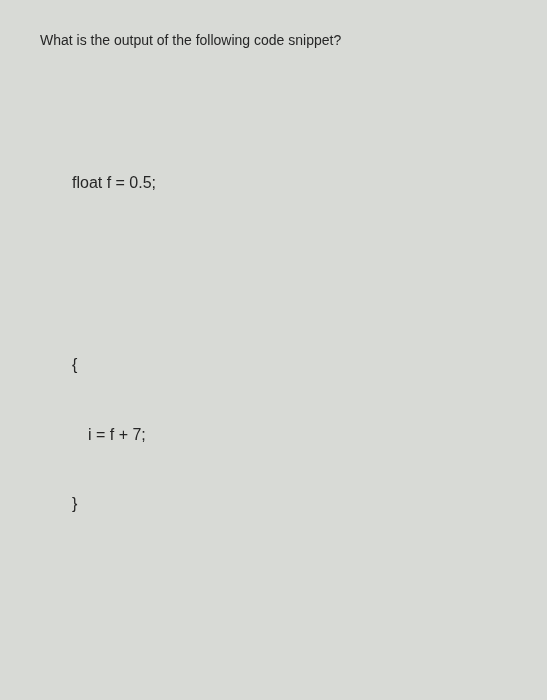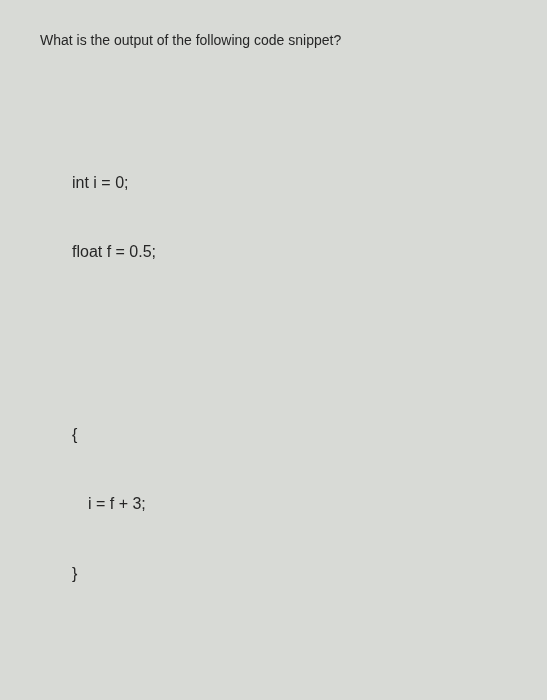--- a/index.html
+++ b/index.html
@@ -47,26 +47,25 @@
       margin-bottom: 20px;
     }
   </style>
 </head>
 <body>
 
 <div class="question-title">What is the output of the following code snippet?</div>
 
 <div class="code-block">
   <div class="code-group">
-    <span class="code-line">int i = 0;</span>
     <span class="code-line">float f = 0.5;</span>
   </div>
   <div class="code-group">
     <span class="code-line">{</span>
-    <span class="code-line indent-1">i = f + 3;</span>
+    <span class="code-line indent-1">i = f + 7;</span>
     <span class="code-line">}</span>
     
     
     
     
     
     
     
     
   </div>

